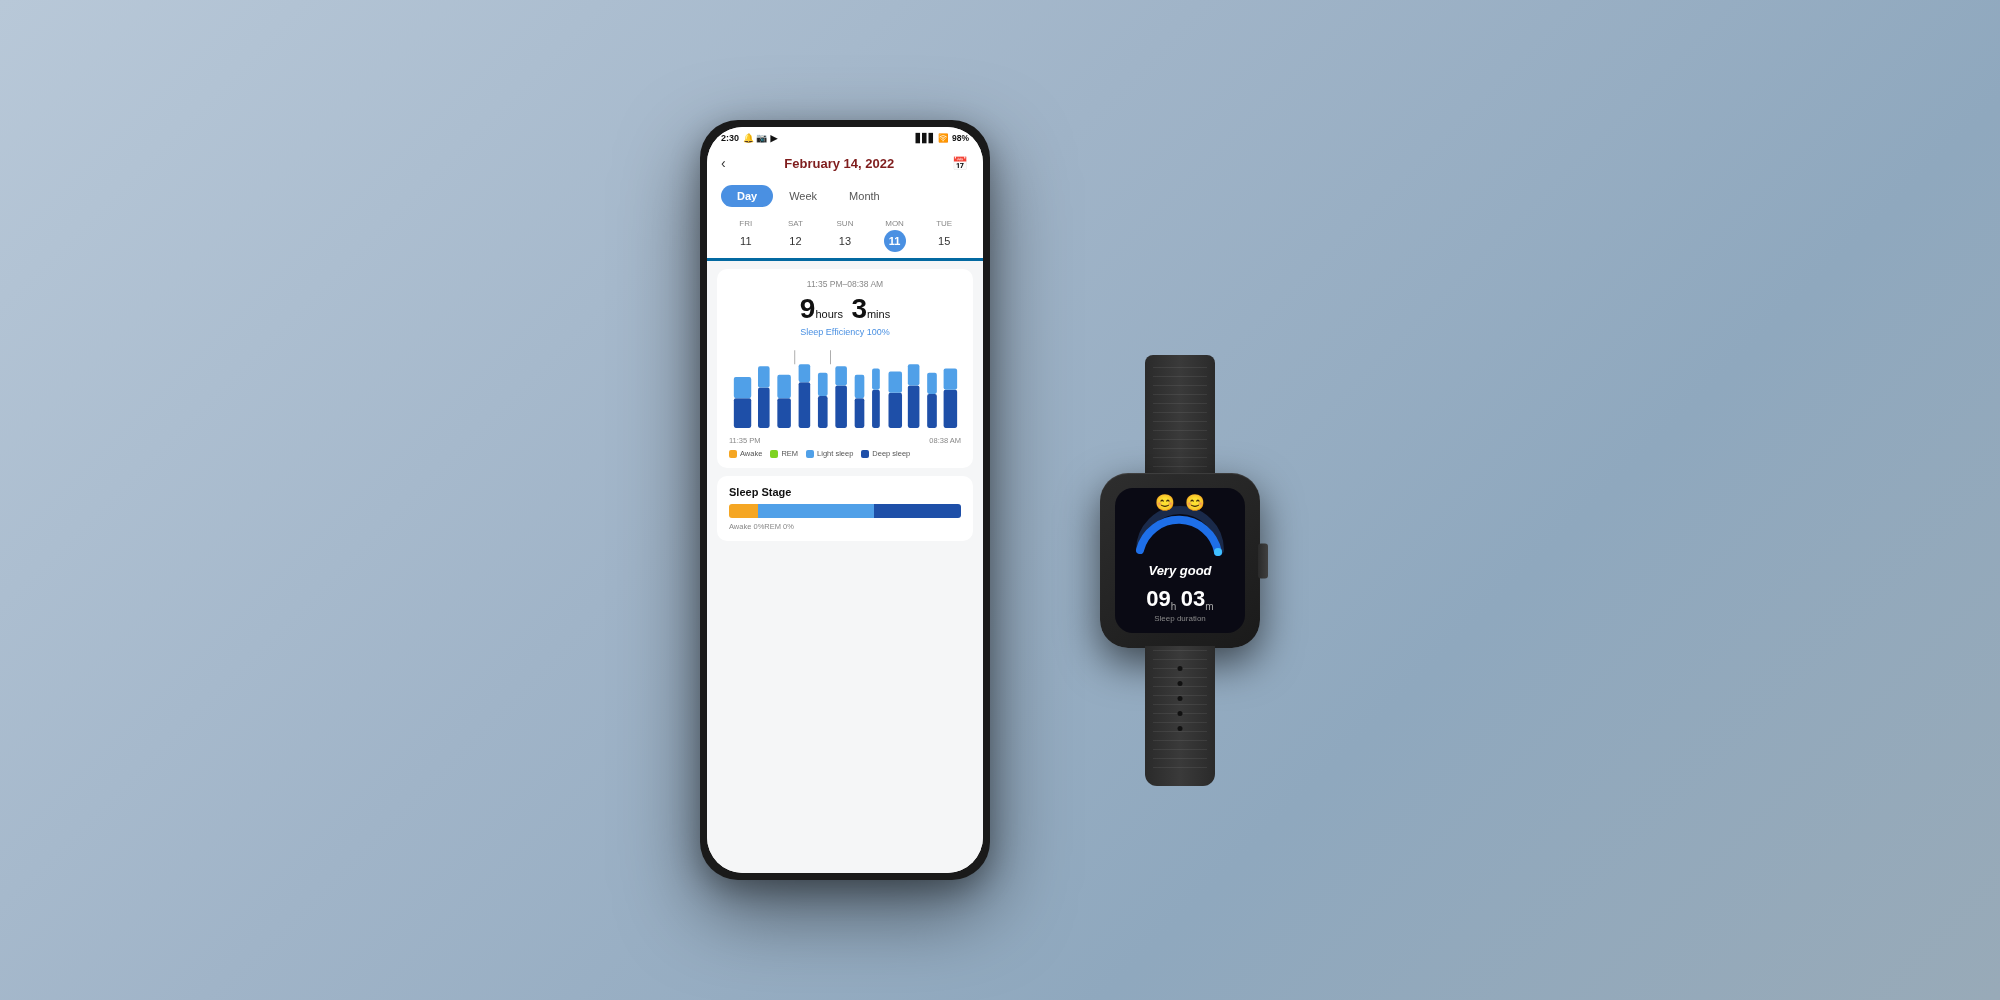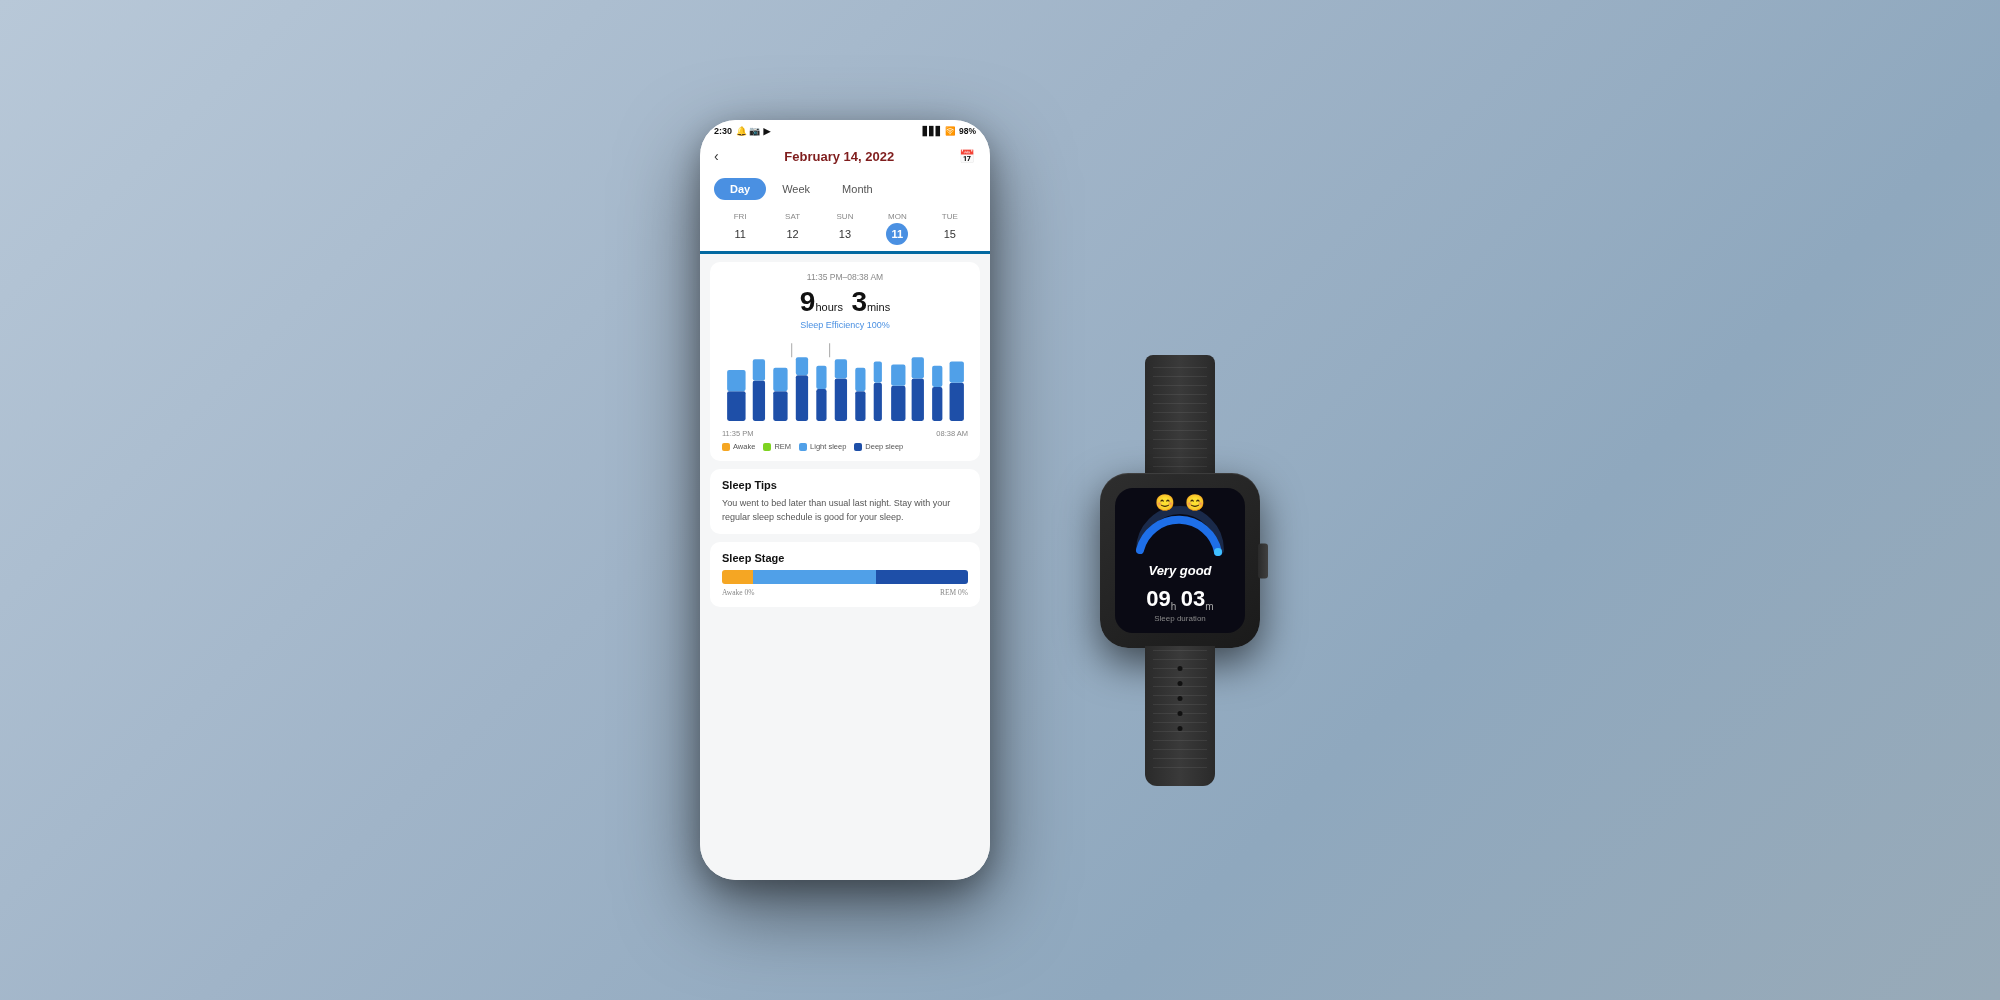--- a/index.html
+++ b/index.html
@@ -21,21 +21,21 @@
       gap: 40px;
       position: relative;
     }
 
     
     .phone {
       width: 290px;
       height: 760px;
       background: #1a1a1a;
       border-radius: 38px;
-      padding: 0;
+      padding: 7px;
       box-shadow: 0 30px 80px rgba(0,0,0,0.5), 0 10px 30px rgba(0,0,0,0.3);
       position: relative;
       z-index: 2;
     }
 
     .phone-inner {
       width: 100%;
       height: 100%;
       background: #f5f6f7;
       border-radius: 36px;
@@ -294,25 +294,24 @@
       flex: 3;
     }
 
     .stage-bar-deep {
       background: #1e4fa8;
       flex: 2;
     }
 
     .stage-labels {
       display: flex;
-      justify-content: space-between;
+      justify-content: flex-start;
       font-size: 7.5px;
       color: #888;
       margin-top: 4px;
-      font-family: Liberation Serif, serif;
     }
 
     
     .watch-container {
       position: relative;
       margin-left: 30px;
       z-index: 1;
     }
 
     .watch {
@@ -600,24 +599,20 @@
               <div class="legend-dot" style="background:#50a0e8"></div>
               <span>Light sleep</span>
             </div>
             <div class="legend-item">
               <div class="legend-dot" style="background:#1e4fa8"></div>
               <span>Deep sleep</span>
             </div>
           </div>
         </div>
 
-        <div class="sleep-tips">
-          <div class="section-title">Sleep Tips</div>
-          <div class="tips-text">You went to bed later than usual last night. Stay with your regular sleep schedule is good for your sleep.</div>
-        </div>
 
         <div class="sleep-stage">
           <div class="section-title">Sleep Stage</div>
           <div class="stage-bar-container">
             <div class="stage-bar">
               <div class="stage-bar-awake"></div>
               <div class="stage-bar-light" style="background:#50a0e8; flex:4"></div>
               <div class="stage-bar-deep" style="background:#1e4fa8; flex:3"></div>
             </div>
           </div>

